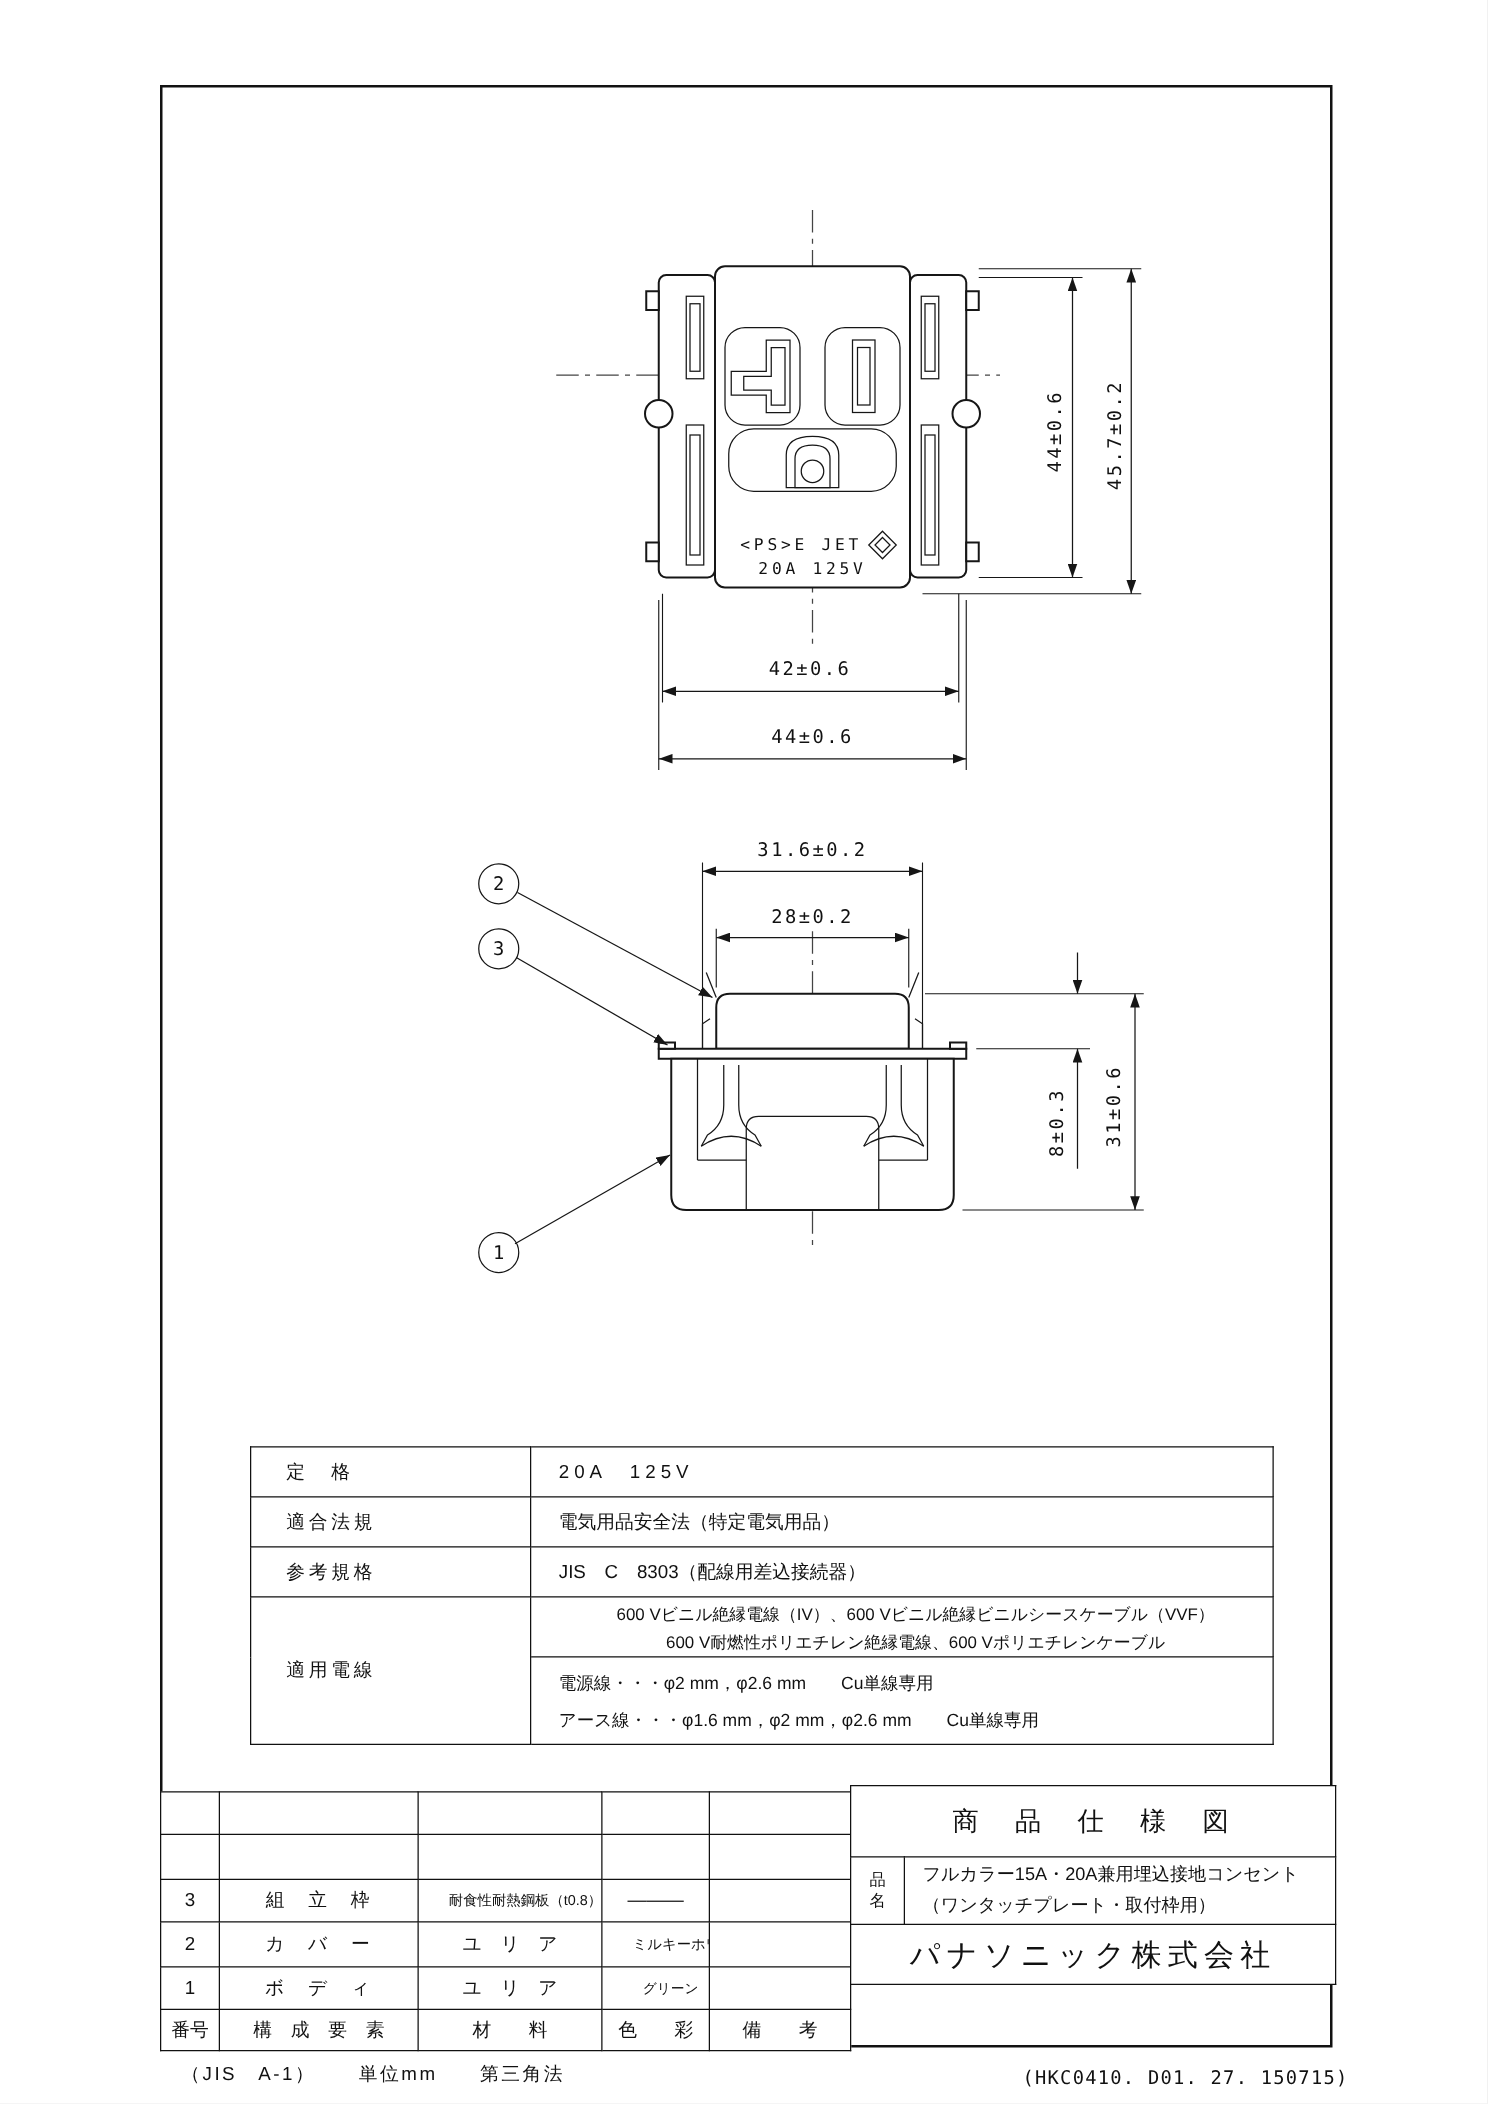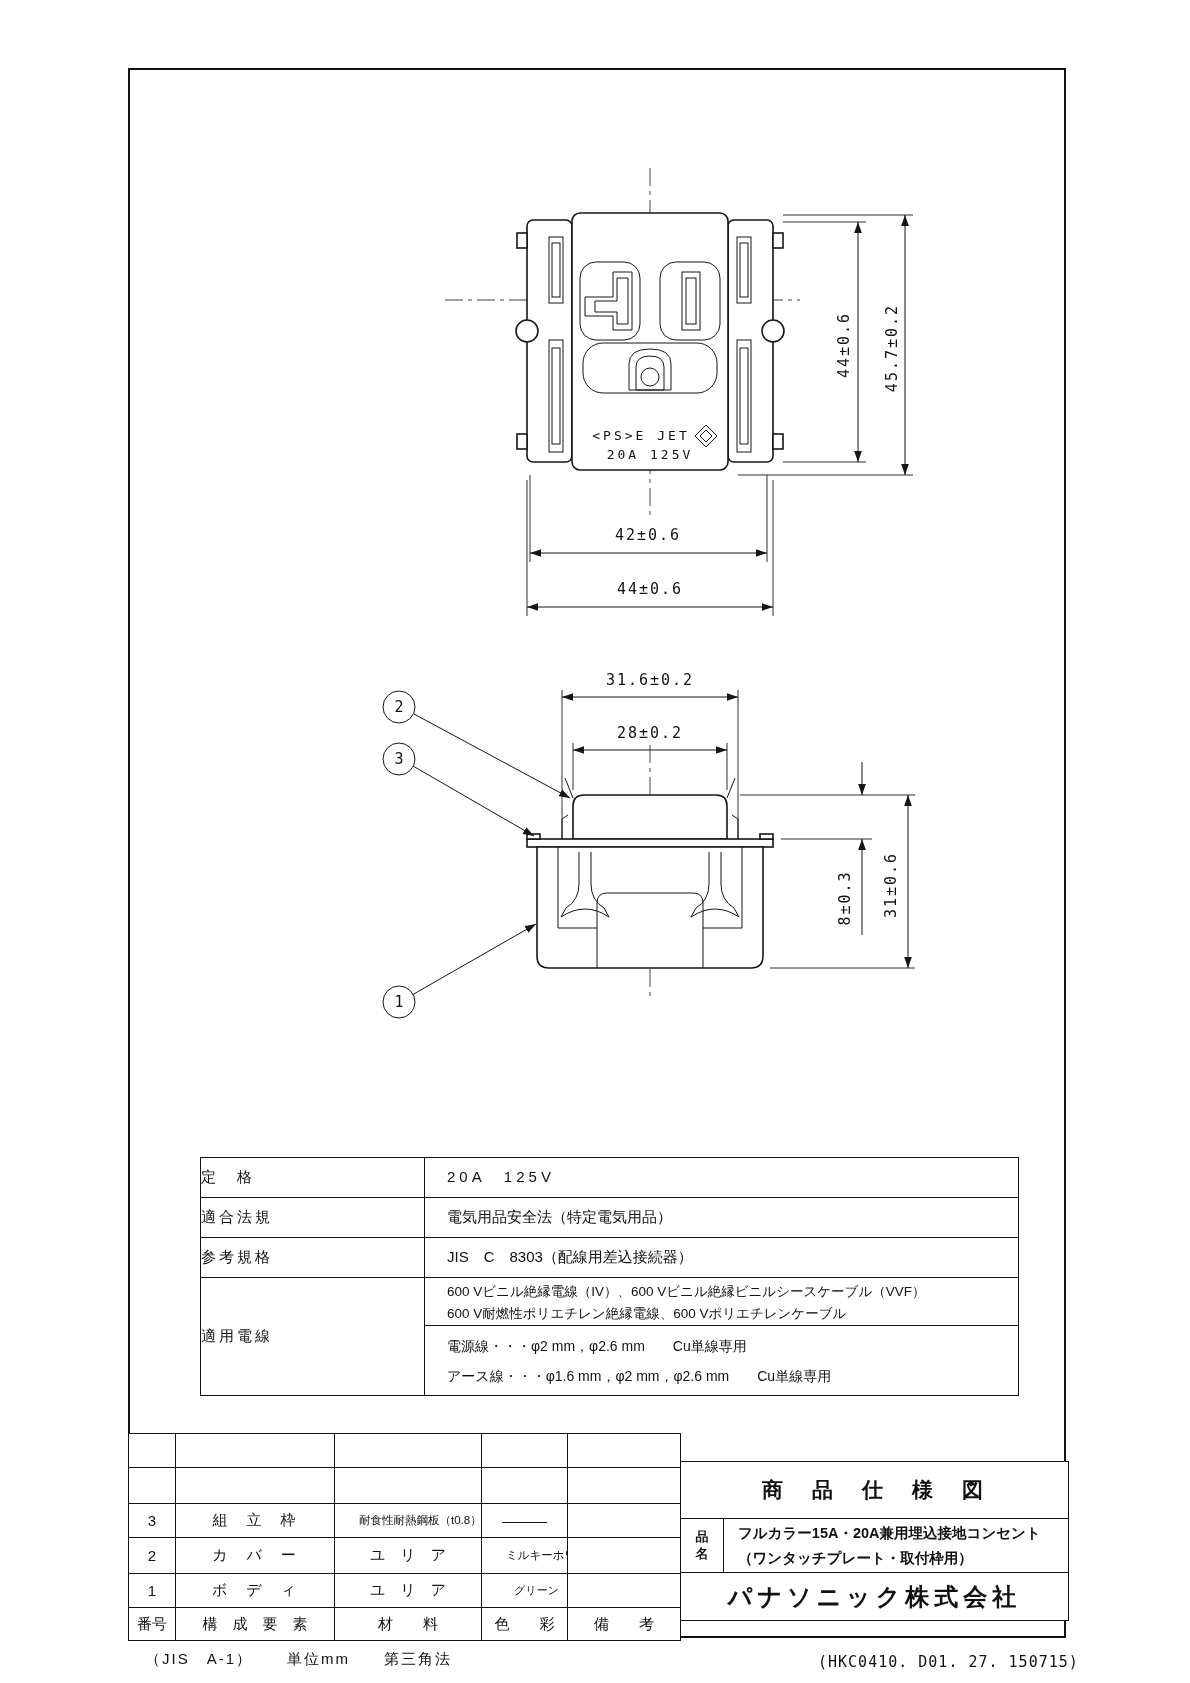--- a/index.html
+++ b/index.html
@@ -13,29 +13,29 @@
   .cl{stroke:#444;stroke-width:1;fill:none;stroke-dasharray:18 5 4 5;}
   .dim{stroke:#161616;stroke-width:1;fill:none;}
   .ext{stroke:#161616;stroke-width:0.9;fill:none;}
   .dimtext{font:15px "DejaVu Sans Mono",monospace;letter-spacing:2px;fill:#111;}
   .mark{font:13px "DejaVu Sans Mono",monospace;letter-spacing:3px;fill:#111;}
   .btext{font:15px "DejaVu Sans Mono",monospace;fill:#111;}
   table{border-collapse:collapse;table-layout:fixed;position:absolute;background:#fff;}
   td{border:1.6px solid #111;padding:0;vertical-align:middle;font-size:15px;
      overflow:hidden;white-space:nowrap;}
   .spec{left:200px;top:1157px;width:818px;}
-  .spec td.lab{letter-spacing:3px;}
+  .spec td.lab{padding-left:28px;letter-spacing:3px;}
   .spec td.val{padding-left:22px;}
-  .spec .two{white-space:normal;line-height:22px;font-size:13.5px;padding-top:2px;}
+  .spec .two{white-space:normal;line-height:22px;font-size:13.5px;padding-top:2px;text-align:center;}
   .spec .sub{white-space:normal;line-height:30px;font-size:14px;}
   .parts{left:128px;top:1433px;width:552px;}
   .parts td{text-align:center;}
   .parts .small{font-size:11.5px;letter-spacing:0;padding-left:24px;}
   .parts .comp{letter-spacing:2px;}
-  .rblock{left:680px;top:1461px;width:388px;font-weight:bold;}
+  .rblock{left:680px;top:1428px;width:388px;}
   .rblock .doct{text-align:center;font-size:21px;letter-spacing:4px;}
   .rblock .plabel{text-align:center;font-size:13px;line-height:1.25;white-space:normal;
                   word-break:break-all;padding:0 12px;}
   .rblock .pno{font-family:"DejaVu Sans Mono",monospace;font-size:20px;
                letter-spacing:6px;padding-left:28px;}
   .rblock .rev{text-align:center;font-size:14px;}
   .rblock .revval{text-align:center;font-size:17px;}
   .rblock .pname{white-space:normal;font-size:14.5px;line-height:25px;padding-left:14px;}
   .rblock .company{text-align:center;font-size:24px;letter-spacing:5px;}
   .footL{position:absolute;left:145px;top:1650px;font-size:15px;letter-spacing:2px;}

